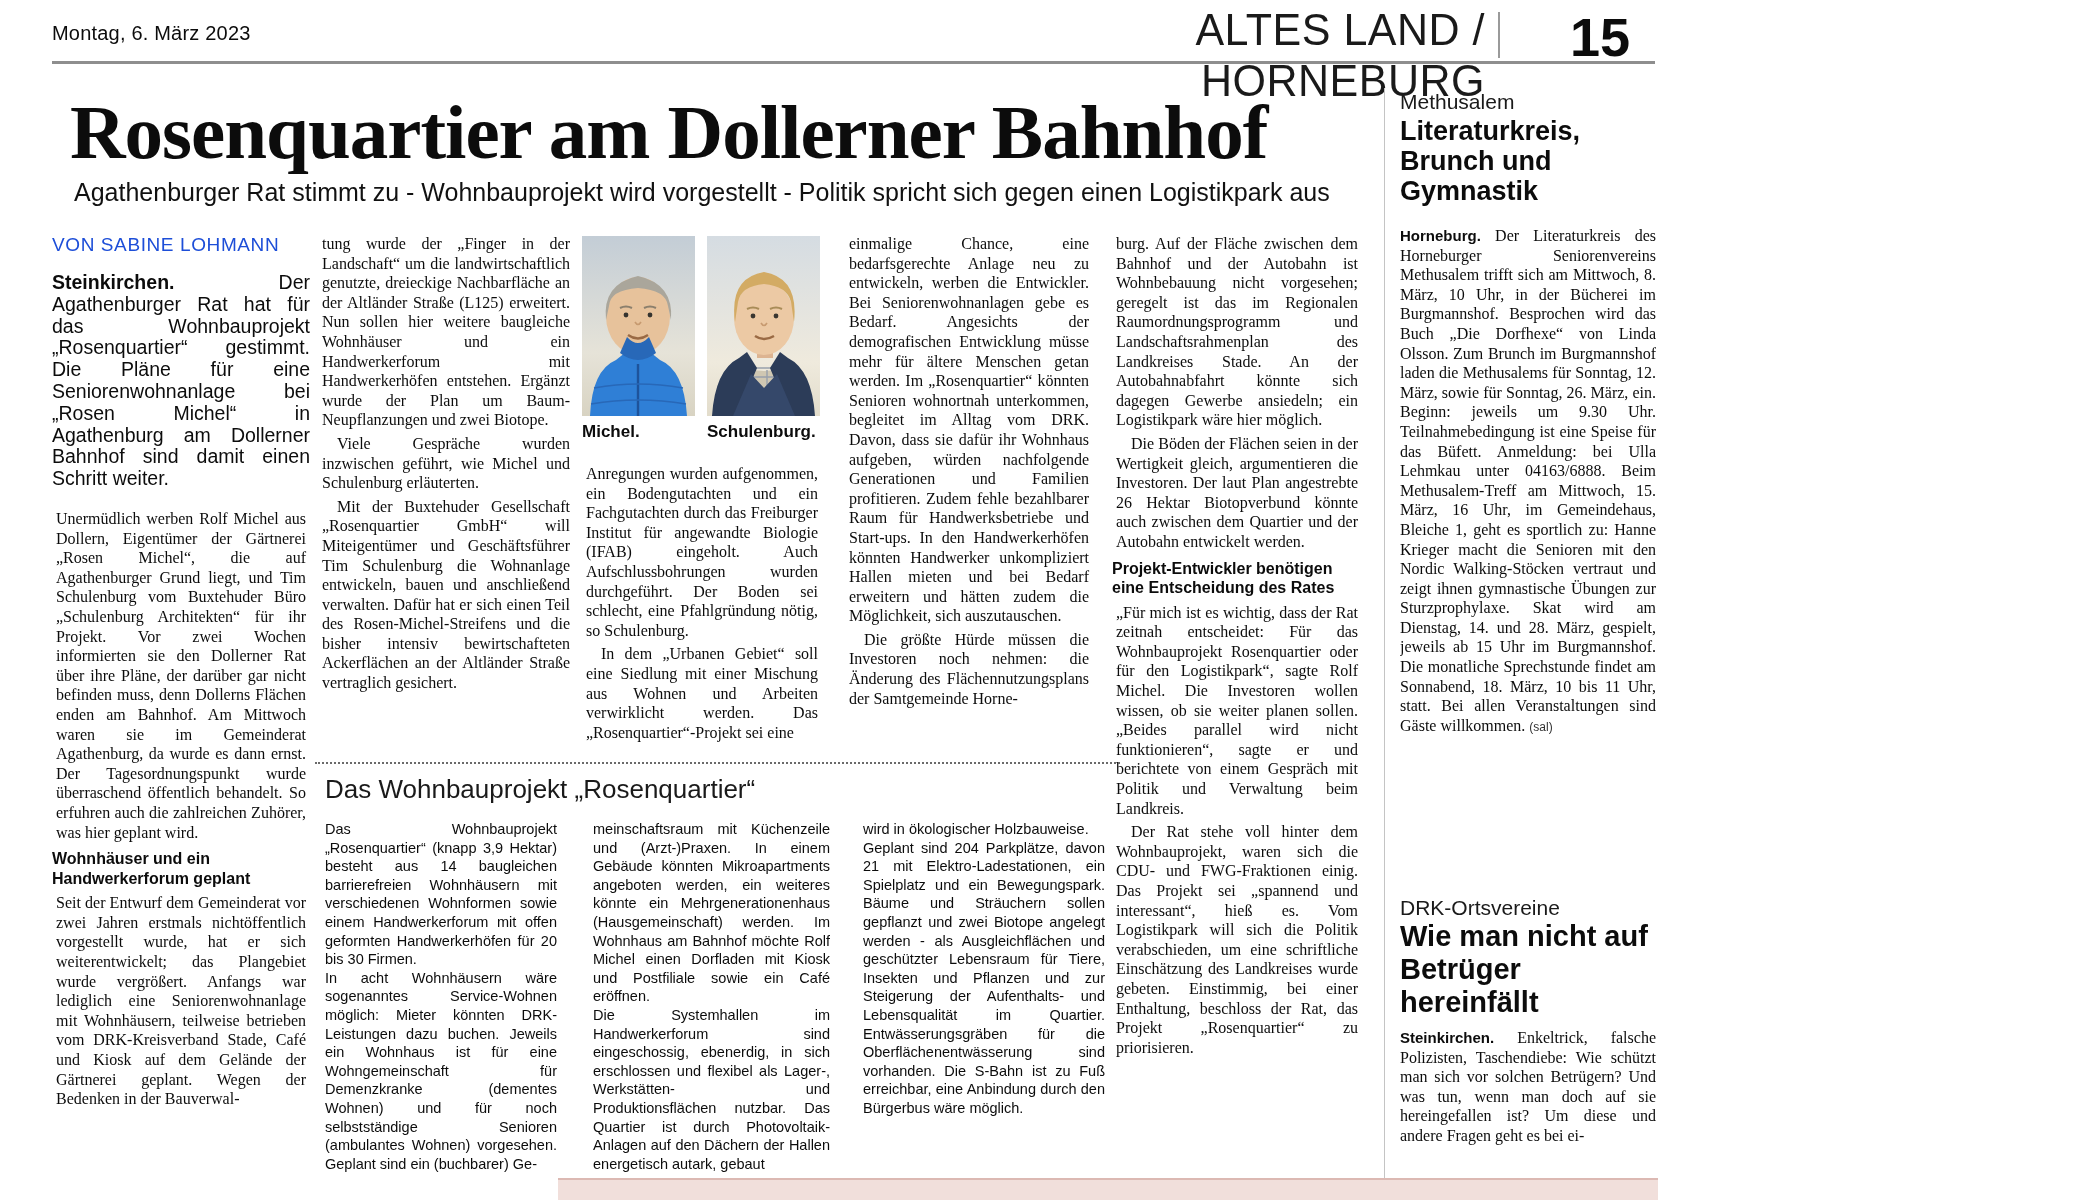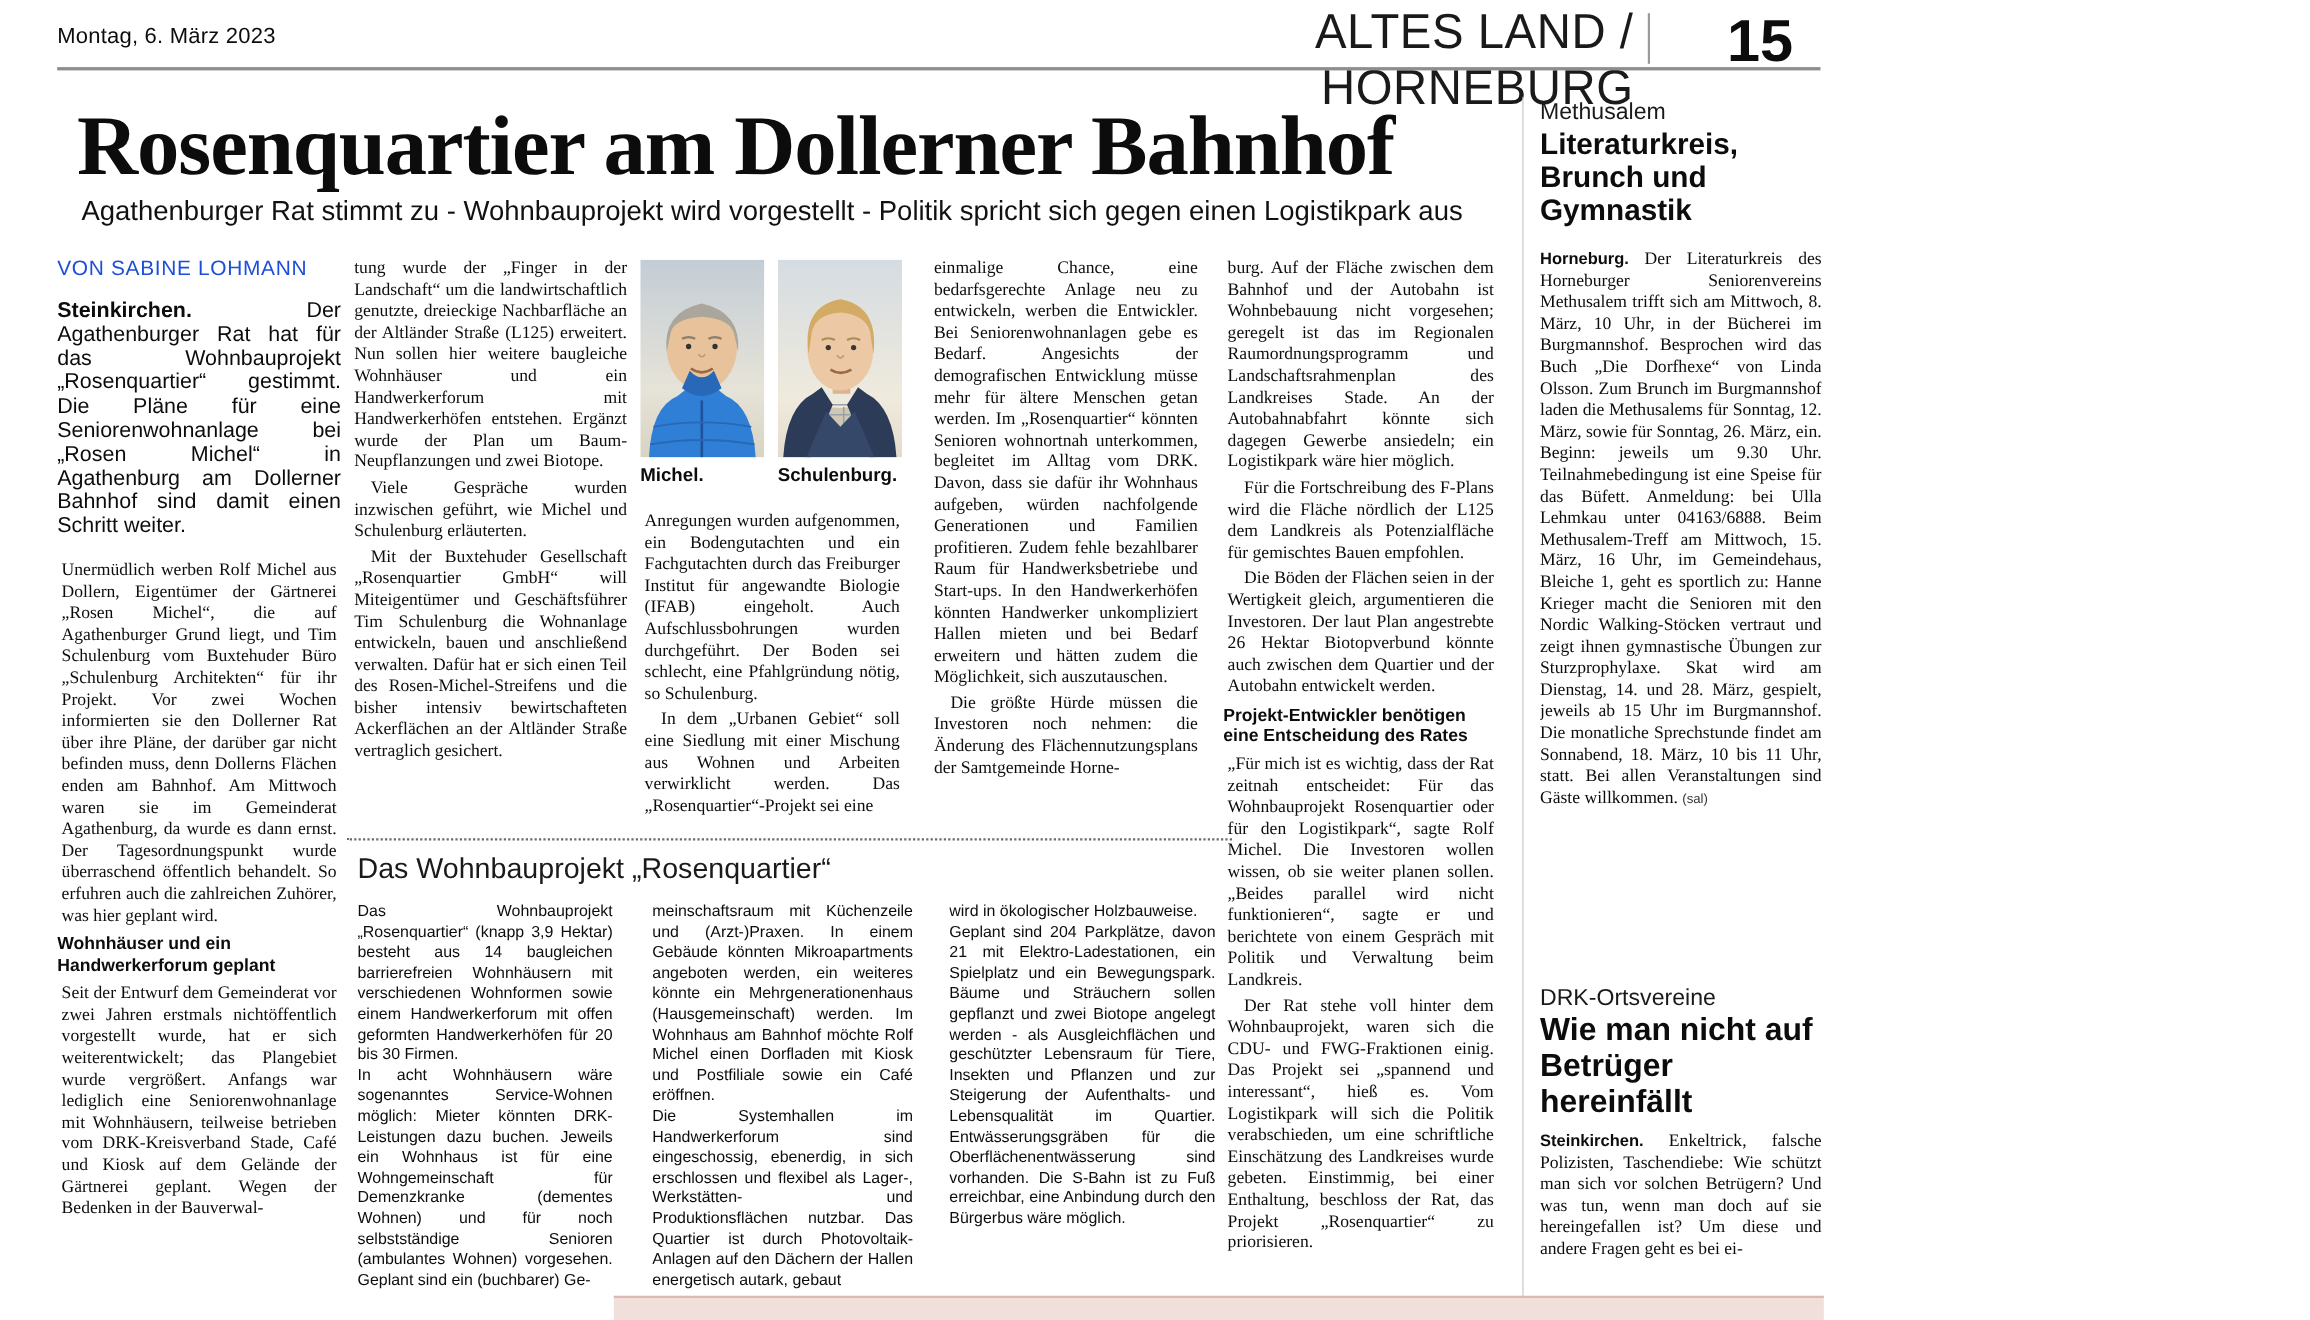--- a/index.html
+++ b/index.html
@@ -144,21 +144,20 @@
   <p class="ind">In dem „Urbanen Gebiet“ soll eine Siedlung mit einer Mischung aus Wohnen und Arbeiten verwirklicht werden. Das „Rosenquartier“-Projekt sei eine</p>
 </div>
 
 <div class="abs bodycol c4">
   <p>einmalige Chance, eine bedarfsgerechte Anlage neu zu entwickeln, werben die Entwickler. Bei Seniorenwohnanlagen gebe es Bedarf. Angesichts der demografischen Entwicklung müsse mehr für ältere Menschen getan werden. Im „Rosenquartier“ könnten Senioren wohnortnah unterkommen, begleitet im Alltag vom DRK. Davon, dass sie dafür ihr Wohnhaus aufgeben, würden nachfolgende Generationen und Familien profitieren. Zudem fehle bezahlbarer Raum für Handwerksbetriebe und Start-ups. In den Handwerkerhöfen könnten Handwerker unkompliziert Hallen mieten und bei Bedarf erweitern und hätten zudem die Möglichkeit, sich auszutauschen.</p>
   <p class="ind">Die größte Hürde müssen die Investoren noch nehmen: die Änderung des Flächennutzungsplans der Samtgemeinde Horne-</p>
 </div>
 
 <div class="abs bodycol c5">
   <p>burg. Auf der Fläche zwischen dem Bahnhof und der Autobahn ist Wohnbebauung nicht vorgesehen; geregelt ist das im Regionalen Raumordnungsprogramm und Landschaftsrahmenplan des Landkreises Stade. An der Autobahnabfahrt könnte sich dagegen Gewerbe ansiedeln; ein Logistikpark wäre hier möglich.</p>
-  <p class="ind">Für die Fortschreibung des F-Plans wird die Fläche nördlich der L125 dem Landkreis als Potenzialfläche für gemischtes Bauen empfohlen.</p>
   <p class="ind">Die Böden der Flächen seien in der Wertigkeit gleich, argumentieren die Investoren. Der laut Plan angestrebte 26 Hektar Biotopverbund könnte auch zwischen dem Quartier und der Autobahn entwickelt werden.</p>
   <p class="colsub">Projekt-Entwickler benötigen eine Entscheidung des Rates</p>
   <p>„Für mich ist es wichtig, dass der Rat zeitnah entscheidet: Für das Wohnbauprojekt Rosenquartier oder für den Logistikpark“, sagte Rolf Michel. Die Investoren wollen wissen, ob sie weiter planen sollen. „Beides parallel wird nicht funktionieren“, sagte er und berichtete von einem Gespräch mit Politik und Verwaltung beim Landkreis.</p>
   <p class="ind">Der Rat stehe voll hinter dem Wohnbauprojekt, waren sich die CDU- und FWG-Fraktionen einig. Das Projekt sei „spannend und interessant“, hieß es. Vom Logistikpark will sich die Politik verabschieden, um eine schriftliche Einschätzung des Landkreises wurde gebeten. Einstimmig, bei einer Enthaltung, beschloss der Rat, das Projekt „Rosenquartier“ zu priorisieren.</p>
 </div>
 
 <div class="abs box-rule"></div>
 <div class="abs sans box-title">Das Wohnbauprojekt „Rosenquartier“</div>
 <div class="abs boxcol bA">Das Wohnbauprojekt „Rosenquartier“ (knapp 3,9 Hektar) besteht aus 14 baugleichen barrierefreien Wohnhäusern mit verschiedenen Wohnformen sowie einem Handwerkerforum mit offen geformten Handwerkerhöfen für 20 bis 30 Firmen.
 In acht Wohnhäusern wäre sogenanntes Service-Wohnen möglich: Mieter könnten DRK-Leistungen dazu buchen. Jeweils ein Wohnhaus ist für eine Wohngemeinschaft für Demenzkranke (dementes Wohnen) und für noch selbstständige Senioren (ambulantes Wohnen) vorgesehen. Geplant sind ein (buchbarer) Ge-</div>

